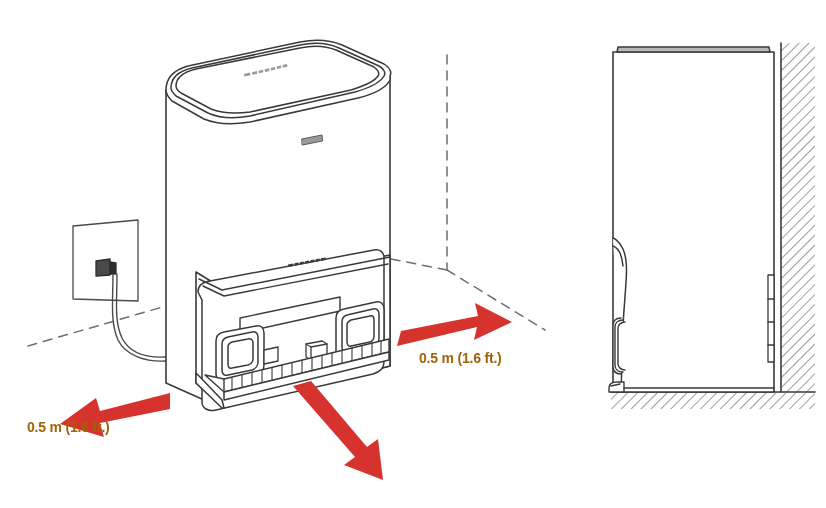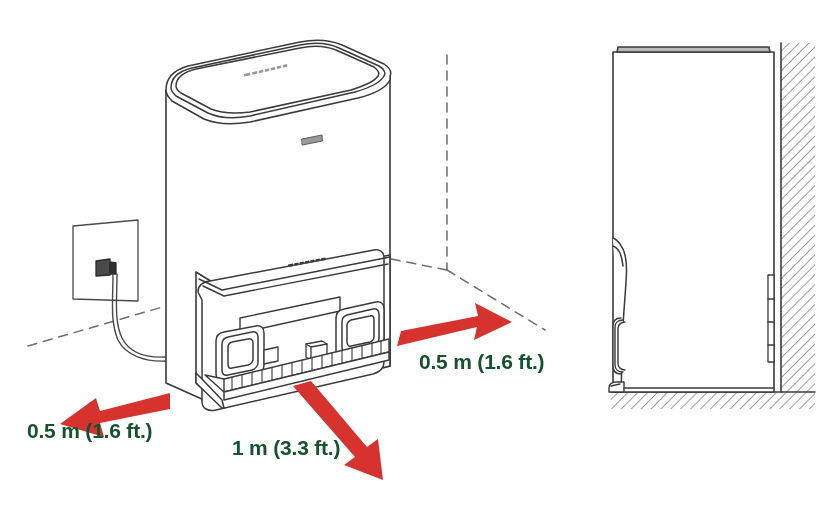--- a/index.html
+++ b/index.html
@@ -19,24 +19,24 @@
   }
   #diagram-svg {
     position: absolute;
     left: 0;
     top: 0;
     width: 826px;
     height: 508px;
   }
   .label {
     position: absolute;
-    color: #14532d;
+    color: #a16207;
     font-family: "Liberation Sans", sans-serif;
     font-weight: bold;
-    font-size: 21px;
+    font-size: 14px;
     white-space: nowrap;
     letter-spacing: -0.2px;
     text-align: right;
   }
   #label-left  { left: 27px;  top: 419px; }
   #label-front { left: 232px; top: 436px; }
   #label-right { left: 419px; top: 350px; }
 </style>
 </head>
 <body>
@@ -285,17 +285,16 @@
 
       <g fill="#D6332F" stroke="none">
         <path d="M397,346 L401,331 L478,316 L475,303 L512,322 L474,340 L477,327 Z"></path>
       </g>
 
     </g>
   </svg>
 
   <div class="label" id="label-left">0.5 m (1.6 ft.)</div>
 
-  <div class="label" id="label-front">1 m (3.3 ft.)</div>
 
   <div class="label" id="label-right">0.5 m (1.6 ft.)</div>
 
 </div>
 
 </body></html>

